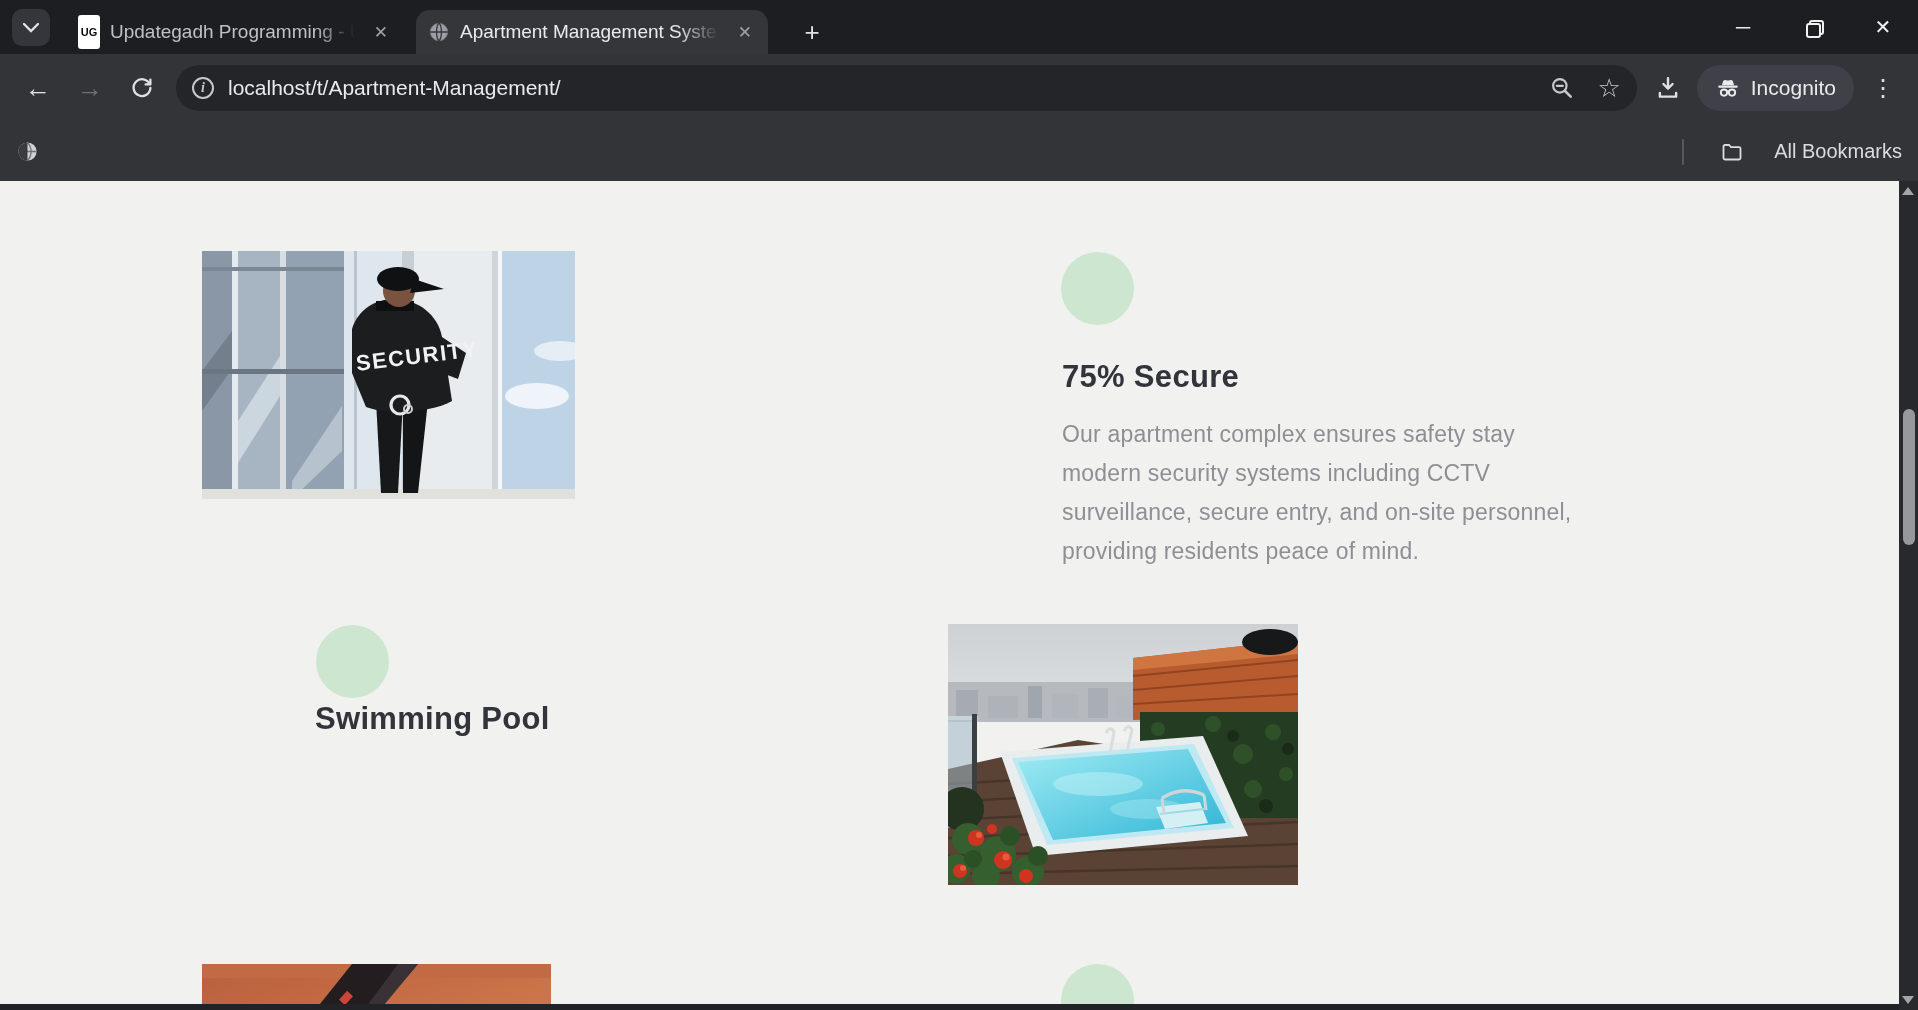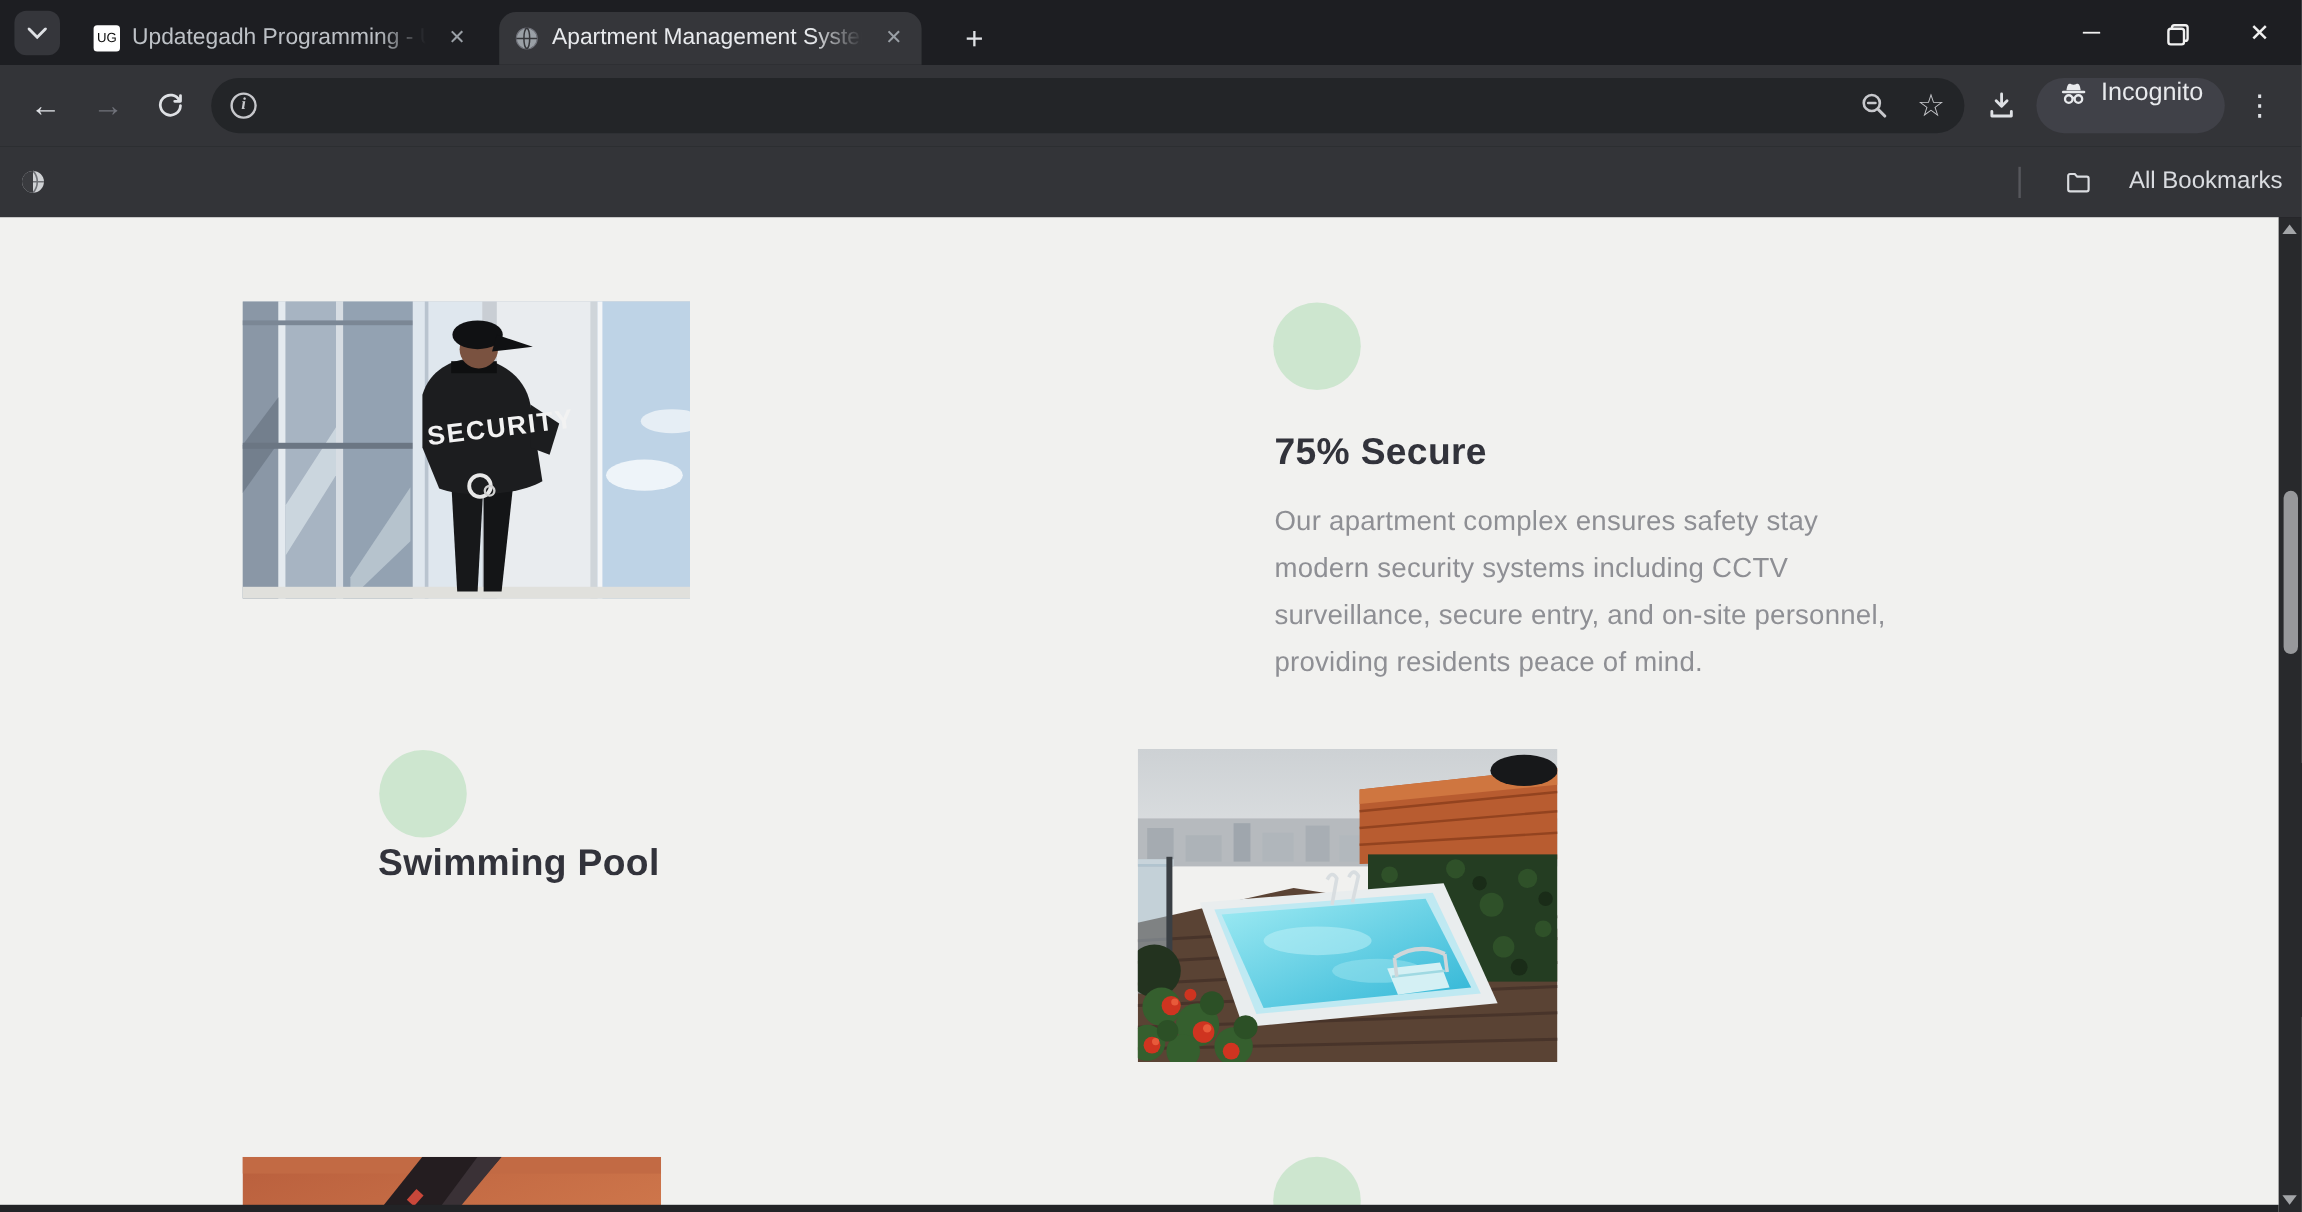--- a/index.html
+++ b/index.html
@@ -13,22 +13,22 @@
   .tab-search-btn { position:absolute; left:12px; top:9px; width:38px; height:37px;
     border-radius:10px; background:#35363b; color:#dfe1e5; display:flex; align-items:center; justify-content:center; }
   .tab { position:absolute; top:10px; height:44px; display:flex; align-items:center; gap:10px;
     padding:0 12px; color:#bdc1c6; font-size:19px; }
   .tab-inactive { left:66px; width:338px; }
   .tab-active { left:416px; width:352px; background:#35363a; border-radius:14px 14px 0 0; color:#e8eaed; }
   .tab-title { flex:1; white-space:nowrap; overflow:hidden;
     -webkit-mask-image:linear-gradient(90deg,#000 82%,transparent 98%);
     mask-image:linear-gradient(90deg,#000 82%,transparent 98%); }
   .tab-close { font-size:17px; color:#9aa0a6; padding:2px 4px; }
-  .favicon-ug { width:22px; height:22px; background:#ffffff; border-radius:3px; color:#0b0b0b;
-    font-weight:normal; font-size:11px; display:flex; align-items:center; justify-content:center; flex:none; }
+  .favicon-ug { width:22px; height:34px; background:#ffffff; border-radius:3px; color:#0b0b0b;
+    font-weight:bold; font-size:11px; display:flex; align-items:center; justify-content:center; flex:none; }
   .new-tab-btn { position:absolute; left:794px; top:14px; width:36px; height:36px; color:#dfe1e5;
     font-size:26px; line-height:36px; text-align:center; border-radius:50%; }
   .win-controls { position:absolute; right:0; top:0; height:54px; display:flex; }
   .win-btn { width:70px; height:54px; display:flex; align-items:center; justify-content:center; color:#f1f1f1; font-size:20px; }
   .restore-glyph { position:relative; width:15px; height:15px; }
   .restore-glyph::before { content:""; position:absolute; left:3px; top:0; width:11px; height:11px;
     border:2px solid #f1f1f1; border-radius:3px; }
   .restore-glyph::after { content:""; position:absolute; left:0; top:3px; width:11px; height:11px;
     border:2px solid #f1f1f1; border-radius:3px; background:#1d1e22; }
 
@@ -38,21 +38,21 @@
     font-size:26px; color:#dfe1e5; border-radius:50%; flex:none; }
   .nav-btn.disabled { color:#70727a; }
   .omnibox { flex:1; height:46px; background:#232528; border-radius:23px; margin:0 8px;
     display:flex; align-items:center; padding:0 16px; min-width:0; }
   .info-badge { width:22px; height:22px; border-radius:50%; border:2px solid #c7c8cc; color:#c7c8cc;
     font-size:14px; font-weight:bold; display:flex; align-items:center; justify-content:center; flex:none; font-family:"Liberation Serif",serif; font-style:italic;}
   .url-text { margin-left:14px; color:#e8eaed; font-size:21px; white-space:nowrap; overflow:hidden; }
   .omni-right { margin-left:auto; display:flex; align-items:center; gap:22px; }
   .star-glyph { font-size:26px; color:#c7c8cc; }
   .icon-btn { width:46px; height:46px; display:flex; align-items:center; justify-content:center; flex:none; }
-  .incognito-chip { height:46px; border-radius:23px; background:#404148; display:flex; 
+  .incognito-chip { height:46px; border-radius:23px; background:#404148; display:flex; align-items:center;
     gap:10px; padding:0 18px; color:#e8eaed; font-size:21px; margin:0 6px; flex:none; }
   .kebab { font-size:24px; color:#dfe1e5; letter-spacing:0; }
 
   
   .bookmarks { height:59px; background:#333438; display:flex; align-items:center; padding:0 16px; }
   .bm-right { margin-left:auto; display:flex; align-items:center; gap:30px; }
   .bm-sep { width:2px; height:26px; background:#56575c; margin-right:6px; }
   .bm-label { color:#dadce0; font-size:20px; }
 
   
@@ -128,20 +128,21 @@
     <div class="nav-btn disabled">→</div>
     <div class="nav-btn">
       <svg width="24" height="24" viewBox="0 0 24 24">
         <path d="M19.6 8A8.4 8.4 0 1 0 20.4 12" fill="none" stroke="#dfe1e5" stroke-width="2.3" stroke-linecap="round"></path>
         <path d="M20.4 3.6v4.8h-4.8" fill="none" stroke="#dfe1e5" stroke-width="2.3" stroke-linecap="round" stroke-linejoin="round"></path>
       </svg>
     </div>
 
     <div class="omnibox">
       <span class="info-badge">i</span>
+      <span class="url-text">localhost/t/Apartment-Management/</span>
       <span class="omni-right">
         <svg width="26" height="26" viewBox="0 0 24 24">
           <circle cx="10" cy="10" r="6.2" fill="none" stroke="#c7c8cc" stroke-width="2"></circle>
           <path d="M7.2 10h5.6" stroke="#c7c8cc" stroke-width="2" stroke-linecap="round"></path>
           <path d="M14.8 14.8L20 20" stroke="#c7c8cc" stroke-width="2.4" stroke-linecap="round"></path>
         </svg>
         <span class="star-glyph">☆</span>
       </span>
     </div>
 

